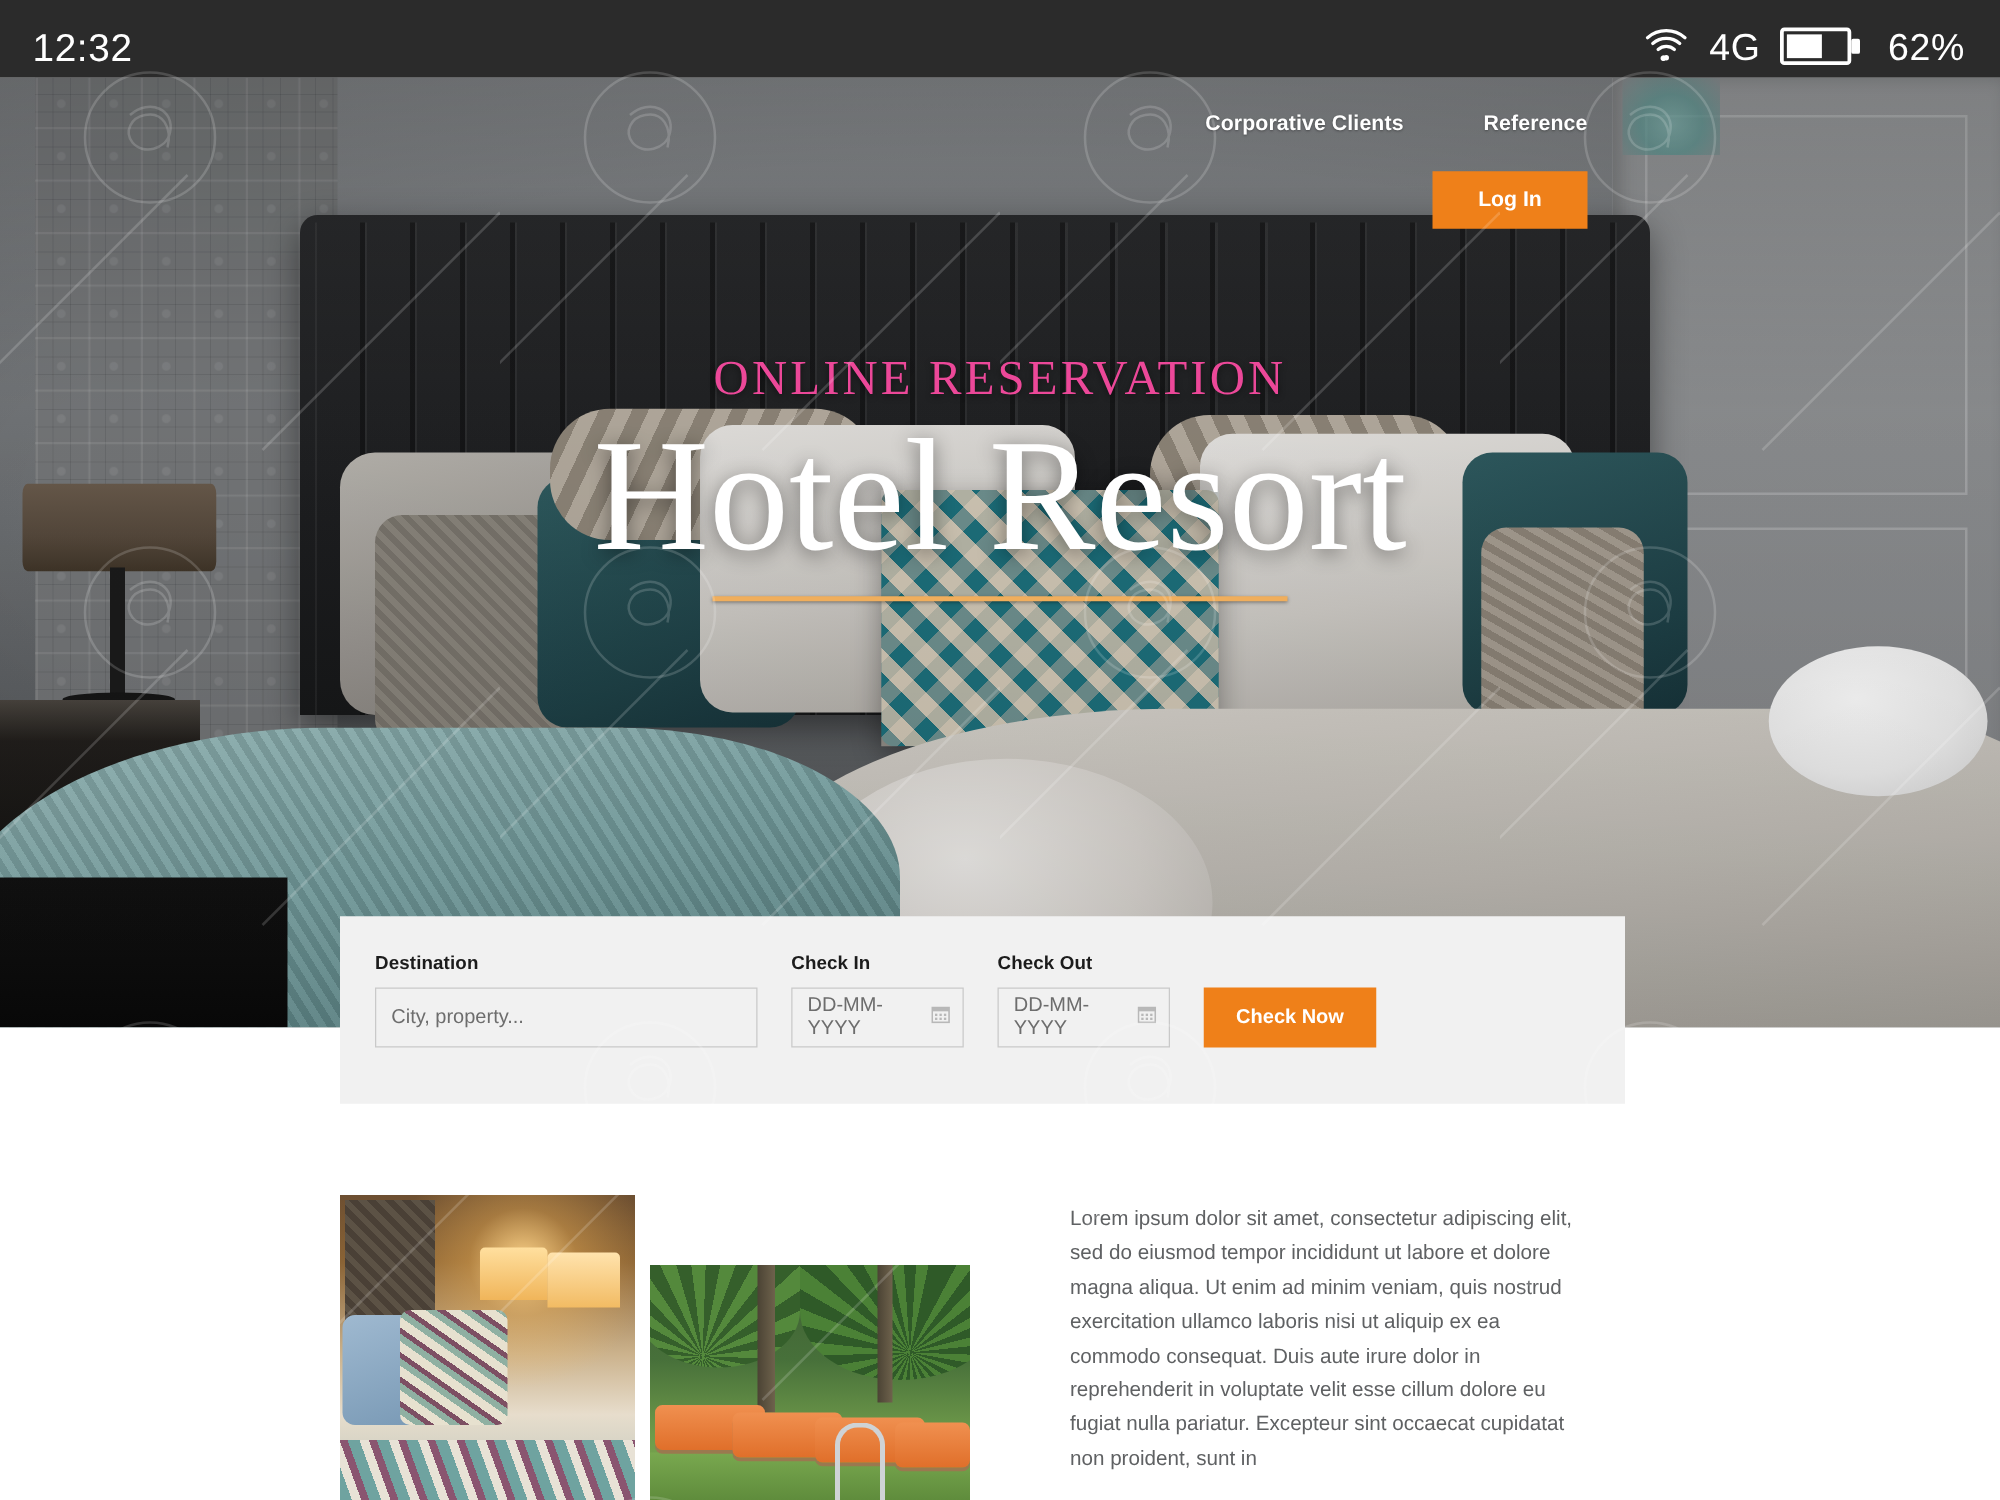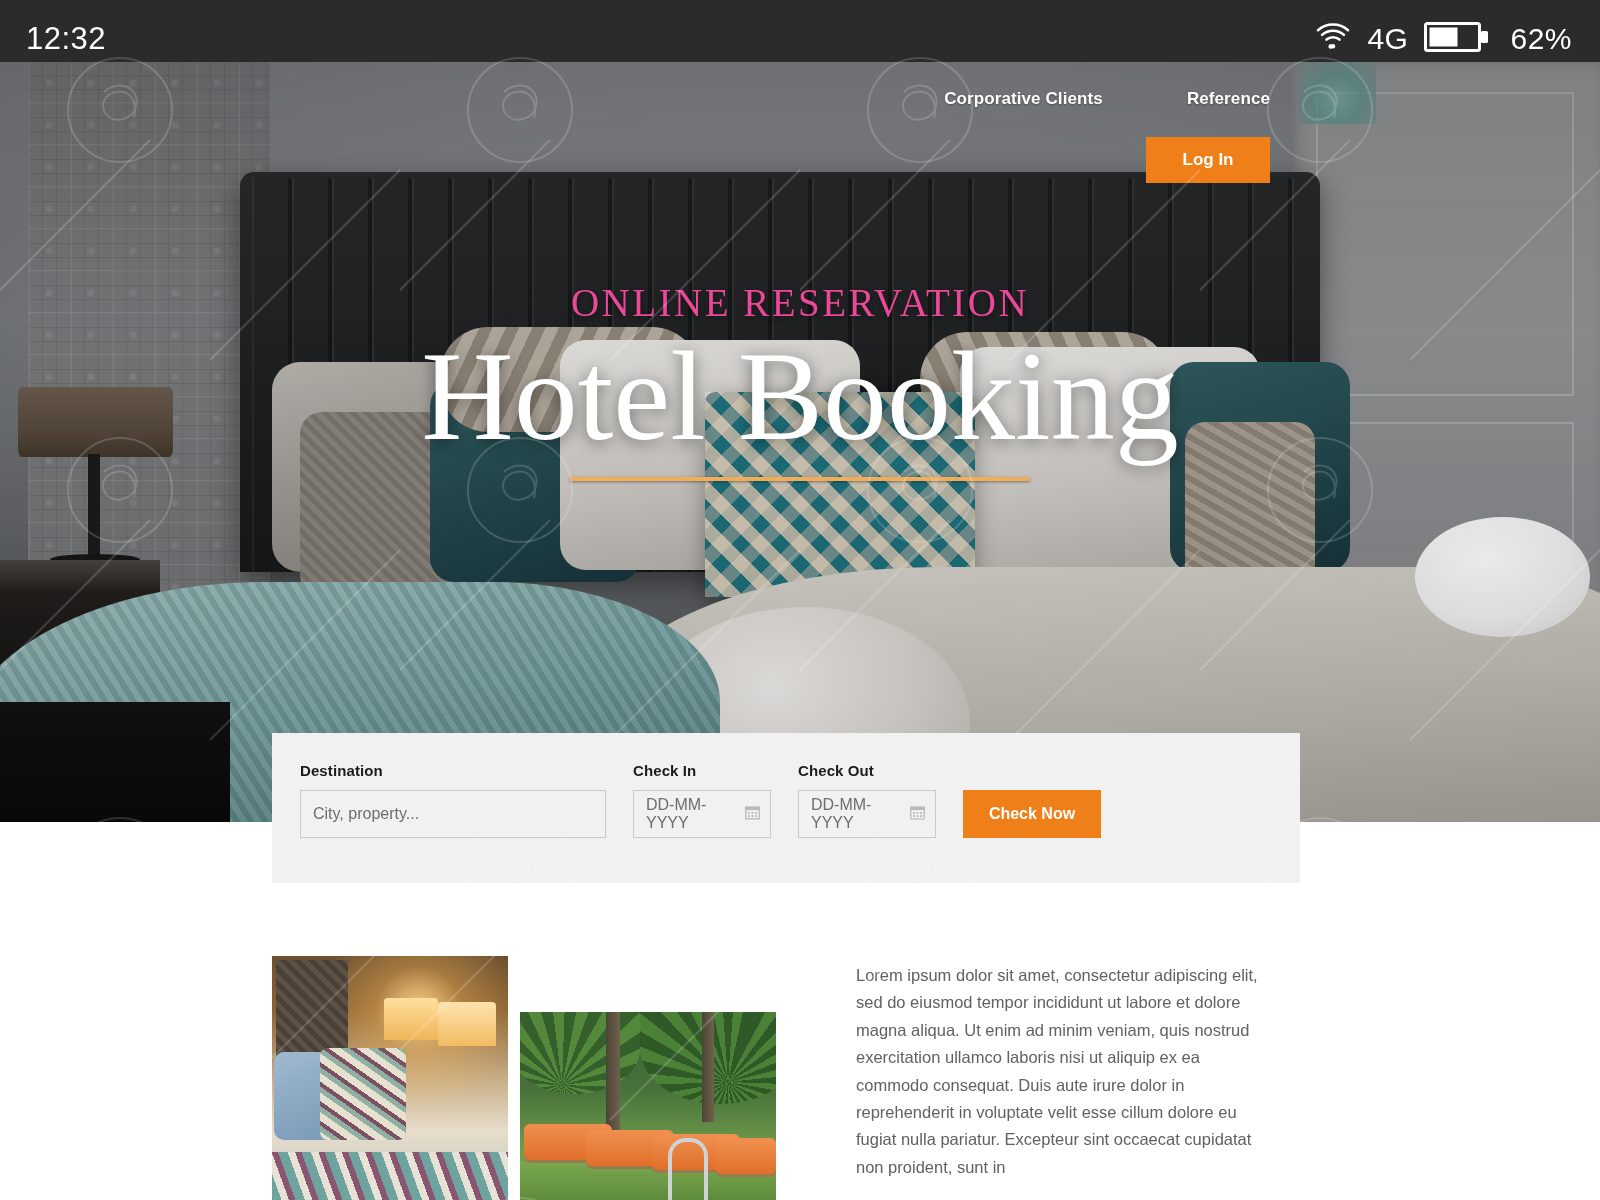--- a/index.html
+++ b/index.html
@@ -227,21 +227,21 @@
     align-items: stretch;
     gap: 0;
     z-index: 25;
   }
   .nav-link {
     display: flex; align-items: center;
     color: #ffffff;
     font-size: 17px;
     font-weight: 700;
     letter-spacing: 0.1px;
-    margin-right: 84px;
+    margin-right: 64px;
     white-space: nowrap;
     text-shadow: 0 1px 2px rgba(0,0,0,.35);
     cursor: pointer;
   }
   .nav-link:last-of-type { margin-right: 0; }
   .login-btn {
     position: absolute;
     left: 1146px; top: 137px;
     width: 124px; height: 46px;
     background: #ef8019;
@@ -478,21 +478,21 @@
   </div>
 
   <div class="nav">
     <div class="nav-link">Corporative Clients</div>
     <div class="nav-link">Reference</div>
   </div>
   <div class="login-btn">Log In</div>
 
   <div class="hero-text">
     <div class="eyebrow">ONLINE RESERVATION</div>
-    <div class="hero-title">Hotel Booking</div>
+    <div class="hero-title">Hotel Resort</div>
     <div class="hero-rule"></div>
   </div>
 
   <div class="search-panel">
 
     <div class="field f-dest">
       <div class="field-label">Destination</div>
       <div class="field-box">
         <span>City, property...</span>
       </div>

